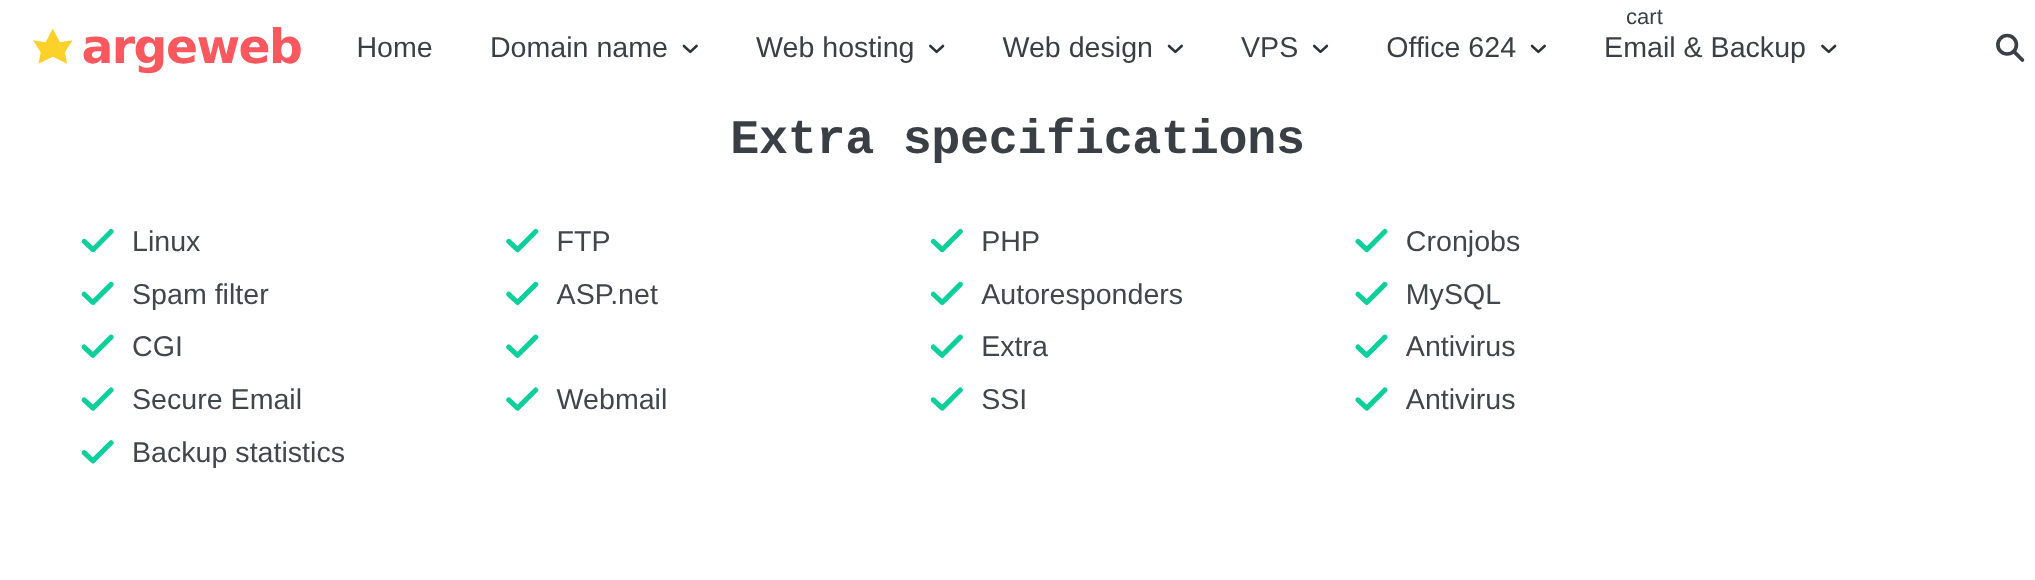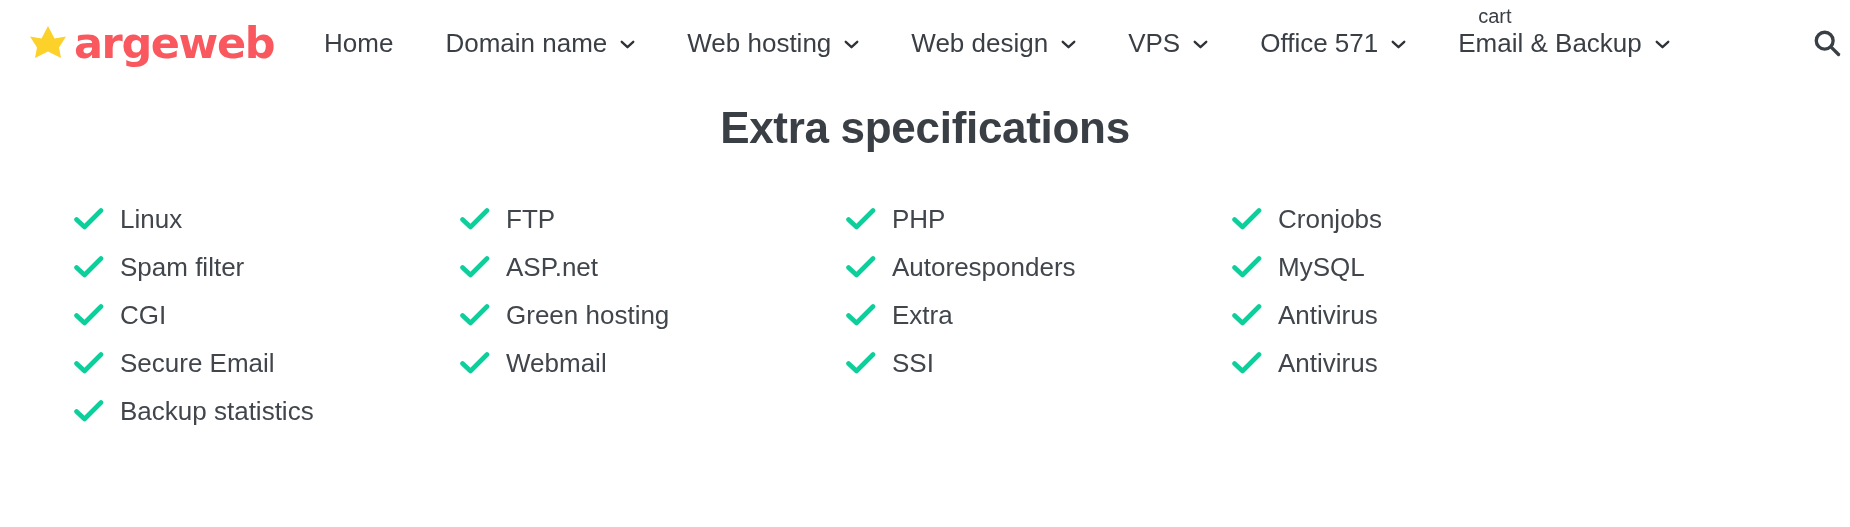--- a/index.html
+++ b/index.html
@@ -108,21 +108,21 @@
     width: 100%;
     padding-top: 16px;
   }
 
   .section-title {
     text-align: center;
     font-size: 44px;
     font-weight: bold;
     color: #3a3f45;
     letter-spacing: -0.3px;
-    font-family: Liberation Sans, sans-serif;
+    font-family: Liberation Mono, monospace;
     line-height: 1.2;
   }
 
   .specs-columns {
     display: flex;
     margin-top: 40px;
     padding-left: 74px;
   }
 
   .specs-col {
@@ -191,21 +191,21 @@
     </a>
 
     <a class="nav-item" href="#">
       <span class="nav-label">VPS</span>
       <svg class="chevron" viewBox="0 0 16 10">
         <path d="M1.6 2 L8 8 L14.4 2" stroke="#2f3338" stroke-width="2.6" fill="none" stroke-linecap="round" stroke-linejoin="round"></path>
       </svg>
     </a>
 
     <a class="nav-item" href="#">
-      <span class="nav-label">Office 571</span>
+      <span class="nav-label">Office 624</span>
       <svg class="chevron" viewBox="0 0 16 10">
         <path d="M1.6 2 L8 8 L14.4 2" stroke="#2f3338" stroke-width="2.6" fill="none" stroke-linecap="round" stroke-linejoin="round"></path>
       </svg>
     </a>
 
     <a class="nav-item" href="#">
       <span class="cart-flag">cart</span>
       <span class="nav-label">Email &amp; Backup</span>
       <svg class="chevron" viewBox="0 0 16 10">
         <path d="M1.6 2 L8 8 L14.4 2" stroke="#2f3338" stroke-width="2.6" fill="none" stroke-linecap="round" stroke-linejoin="round"></path>
@@ -272,21 +272,20 @@
       <div class="spec-item">
         <svg class="check-icon" viewBox="0 0 30 24">
             <path d="M2.5 12.5 L10.5 20 L27 3.5" stroke="#0ccf9b" stroke-width="4.6" fill="none" stroke-linecap="round" stroke-linejoin="round"></path>
           </svg>
         <span class="spec-label">ASP.net</span>
       </div>
       <div class="spec-item">
         <svg class="check-icon" viewBox="0 0 30 24">
             <path d="M2.5 12.5 L10.5 20 L27 3.5" stroke="#0ccf9b" stroke-width="4.6" fill="none" stroke-linecap="round" stroke-linejoin="round"></path>
           </svg>
-        <span class="spec-label">Green hosting</span>
       </div>
       <div class="spec-item">
         <svg class="check-icon" viewBox="0 0 30 24">
             <path d="M2.5 12.5 L10.5 20 L27 3.5" stroke="#0ccf9b" stroke-width="4.6" fill="none" stroke-linecap="round" stroke-linejoin="round"></path>
           </svg>
         <span class="spec-label">Webmail</span>
       </div>
     </div>
 
     <div class="specs-col">

